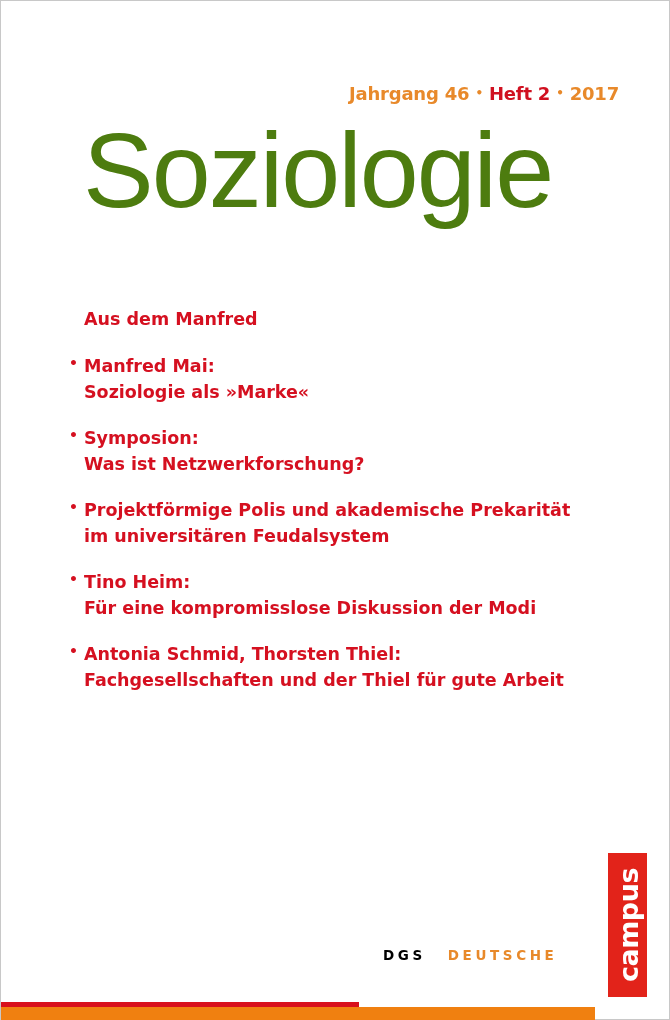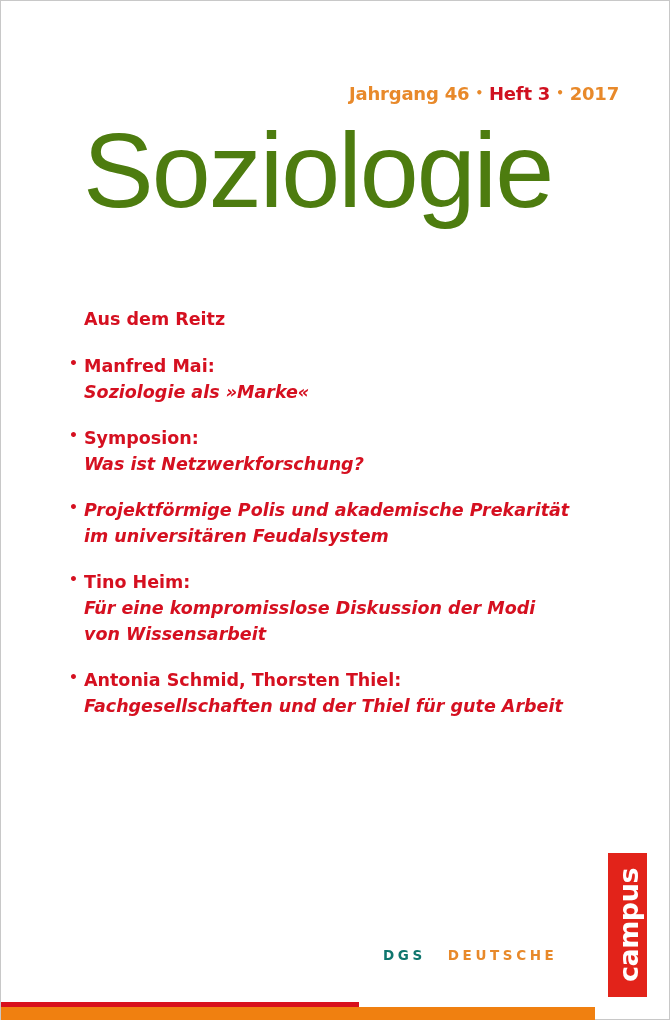--- a/index.html
+++ b/index.html
@@ -7,41 +7,41 @@
     .cover { position: absolute; left: 0; top: 0; width: 668px; height: 1018px; border: 1px solid #c8c8c8; background: #fff; }
     .issue { position: absolute; top: 82px; left: 348px; font-size: 18px; font-weight: bold; color: #e8892a; white-space: nowrap; letter-spacing: -0.2px; }
     .issue .heft { color: #d01020; }
     .issue .dot { font-size: 12px; vertical-align: 3px; margin: 0 6px; }
     .title { position: absolute; top: 116px; left: 82px; font-size: 106px; color: #4d7c0f; font-family: Liberation Sans, sans-serif; letter-spacing: -2px; line-height: 1; }
     .contents { position: absolute; top: 308px; left: 68px; width: 540px; color: #d51020; }
     .contents-heading { margin-left: 15px; font-size: 17.5px; font-weight: bold; margin-bottom: 24px; }
     .entry { position: relative; margin-bottom: 20px; padding-left: 15px; }
     .entry .bullet { position: absolute; left: 0; top: 2px; font-size: 14px; font-weight: bold; }
     .entry .author { font-size: 17.5px; font-weight: bold; line-height: 26px; }
-    .entry .work { font-size: 17.5px; font-weight: bold; font-style: italic; line-height: 26px; }
+    .entry .work { font-size: 17.5px; font-weight: bold; line-height: 26px; }
     .dgs { position: absolute; left: 382px; top: 946px; font-size: 13.5px; font-weight: bold; letter-spacing: 3.6px; color: #e8892a; line-height: 17px; white-space: nowrap; }
-    .dgs .abbr { color: #0f766e; margin-right: 22px; }
+    .dgs .abbr { color: #000000; margin-right: 22px; }
     .campus { position: absolute; left: 607px; top: 852px; width: 39px; height: 144px; background: #e2231a; }
     .campus span { position: absolute; left: 50%; top: 50%; transform: translate(-50%, -50%) rotate(-90deg); color: #ffffff; font-size: 27px; font-weight: bold; letter-spacing: -0.5px; white-space: nowrap; }
     .bar-red { position: absolute; left: 0; top: 1001px; width: 358px; height: 5px; background: #d8101c; }
     .bar-orange { position: absolute; left: 0; top: 1006px; width: 594px; height: 14px; background: #f08010; }
   </style>
 </head>
 <body>
 
 <div class="cover">
 
   <div class="issue">
-    <span>Jahrgang 46</span><span class="dot">•</span><span class="heft">Heft 3</span><span class="dot">•</span><span>2017</span>
+    <span>Jahrgang 46</span><span class="dot">•</span><span class="heft">Heft 2</span><span class="dot">•</span><span>2017</span>
   </div>
 
   <div class="title">Soziologie</div>
 
   <div class="contents">
-    <div class="contents-heading">Aus dem Reitz</div>
+    <div class="contents-heading">Aus dem Manfred</div>
 
     <div class="entry">
       <span class="bullet">•</span>
       <div class="author">Manfred Mai:</div>
       <div class="work">Soziologie als »Marke«</div>
     </div>
 
     <div class="entry">
       <span class="bullet">•</span>
       <div class="author">Symposion:</div>
@@ -51,21 +51,20 @@
     <div class="entry">
       <span class="bullet">•</span>
       <div class="work">Projektförmige Polis und akademische Prekarität</div>
       <div class="work">im universitären Feudalsystem</div>
     </div>
 
     <div class="entry">
       <span class="bullet">•</span>
       <div class="author">Tino Heim:</div>
       <div class="work">Für eine kompromisslose Diskussion der Modi</div>
-      <div class="work">von Wissensarbeit</div>
     </div>
 
     <div class="entry">
       <span class="bullet">•</span>
       <div class="author">Antonia Schmid, Thorsten Thiel:</div>
       <div class="work">Fachgesellschaften und der Thiel für gute Arbeit</div>
     </div>
   </div>
 
   <div class="dgs">

